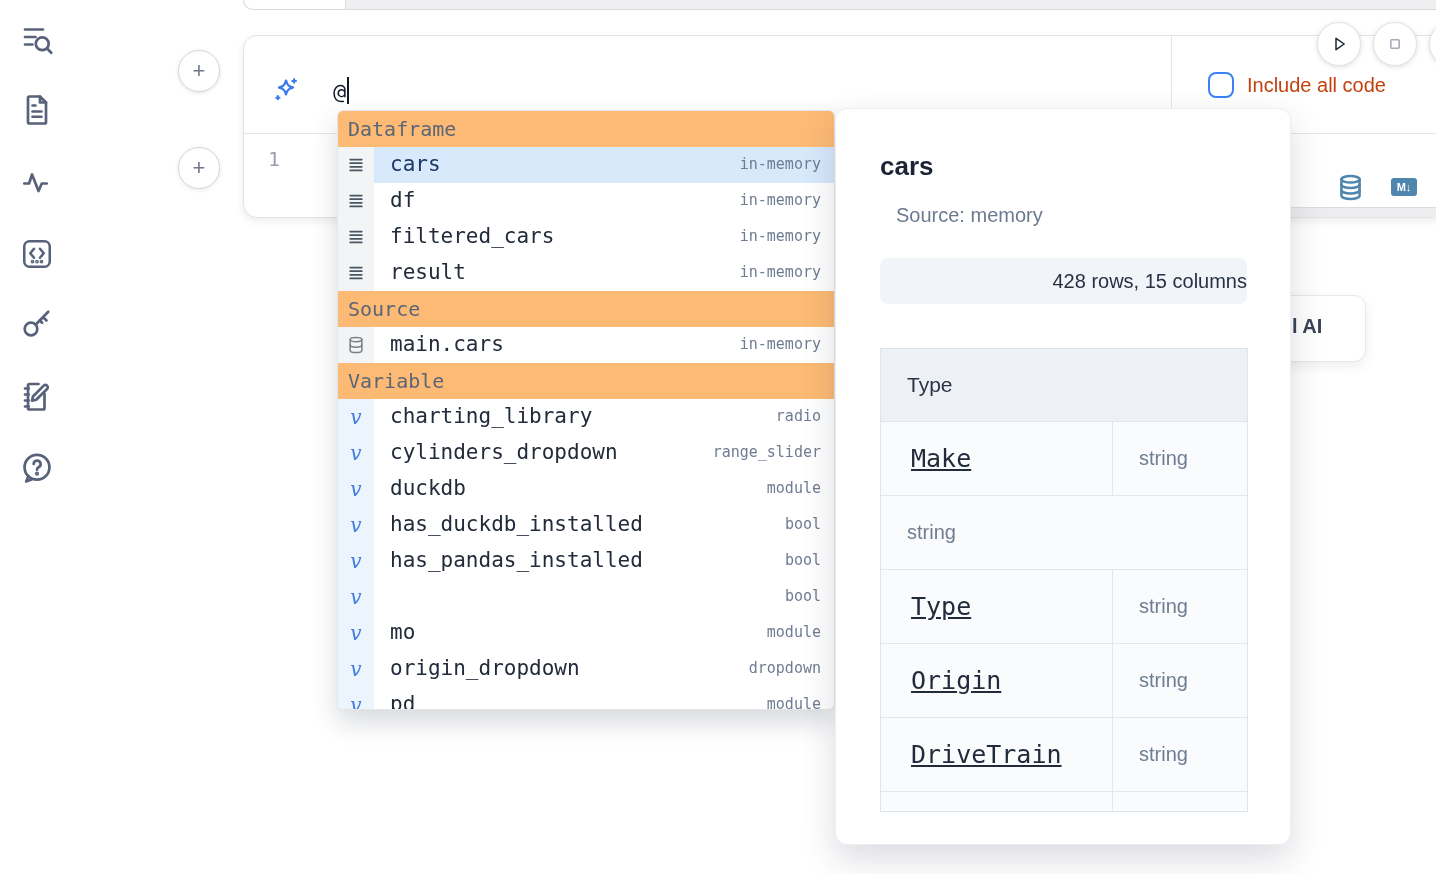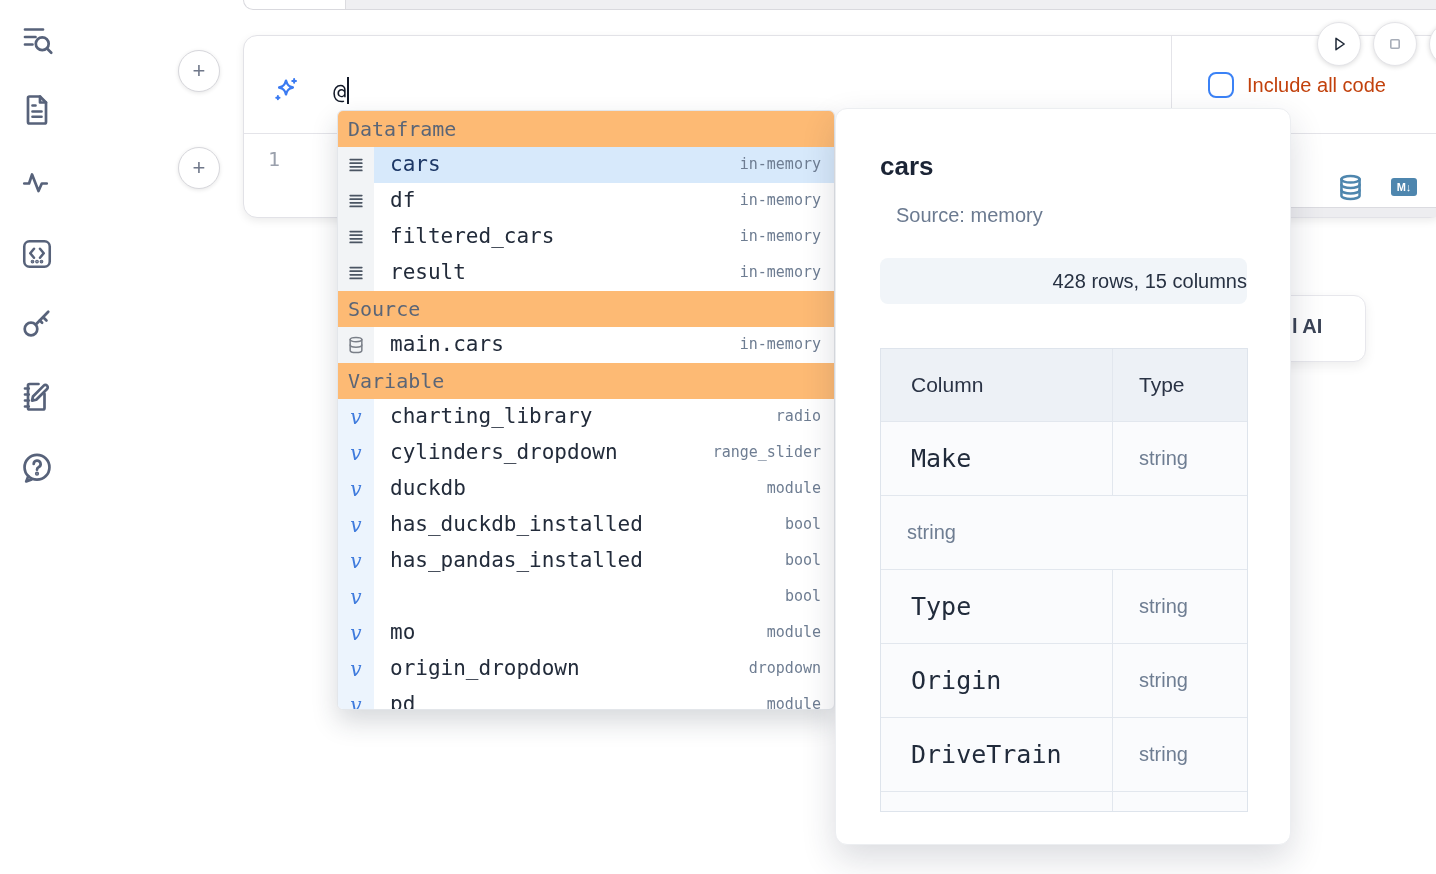--- a/index.html
+++ b/index.html
@@ -125,21 +125,21 @@
   .panel-shape { top:149px; }
   .ptable {
     position:absolute; left:44px; top:239px; width:368px; height:464px; overflow:hidden;
     border:1px solid #dee4ec;
   }
   .pt-row { display:flex; height:74px; background:#fafbfd; border-top:1px solid #e2e7ee; }
   .pt-row.head { height:72px; background:#edf1f6; border-top:none; }
   .pt-c1 { flex:none; width:232px; border-right:1px solid #e2e7ee; display:flex; align-items:center; padding-left:30px; }
   .pt-c2 { flex:1 1 auto; display:flex; align-items:center; padding-left:26px; }
   .pt-row.head .pt-c1, .pt-row.head .pt-c2 { font-family:"Liberation Sans", sans-serif; font-size:21px; color:#2a3345; }
-  .pt-col-name { font-family:"DejaVu Sans Mono", monospace; font-size:25px; color:#212b3b; }
+  .pt-col-name { font-family:"DejaVu Sans Mono", monospace; font-size:25px; color:#212b3b;text-decoration:underline; }
   .pt-col-type { font-size:20px; color:#6e7d92; }
 </style>
 </head>
 <body>
 <div id="app">
 
   <div class="side-icon" style="top:22px">
     <svg viewBox="0 0 24 24" fill="none" stroke="currentColor" stroke-width="1.8" stroke-linecap="round" stroke-linejoin="round">
       <path d="M4 5h12M4 10h7M4 15h5"></path>
         <circle cx="15.5" cy="14.5" r="4.3"></circle>
@@ -385,21 +385,20 @@
         </div>
       </div>
   </div>
 
   <div class="panel">
     <div class="panel-title">cars</div>
     <div class="panel-source">Source: memory</div>
     <div class="panel-shape">428 rows, 15 columns</div>
     <div class="ptable">
         <div class="pt-row head">
-          <div class="pt-c1">Column</div>
           <div class="pt-c2">Type</div>
         </div>
         <div class="pt-row">
           <div class="pt-c1">
             <span class="pt-col-name">Make</span>
           </div>
           <div class="pt-c2">
             <span class="pt-col-type">string</span>
           </div>
         </div>

